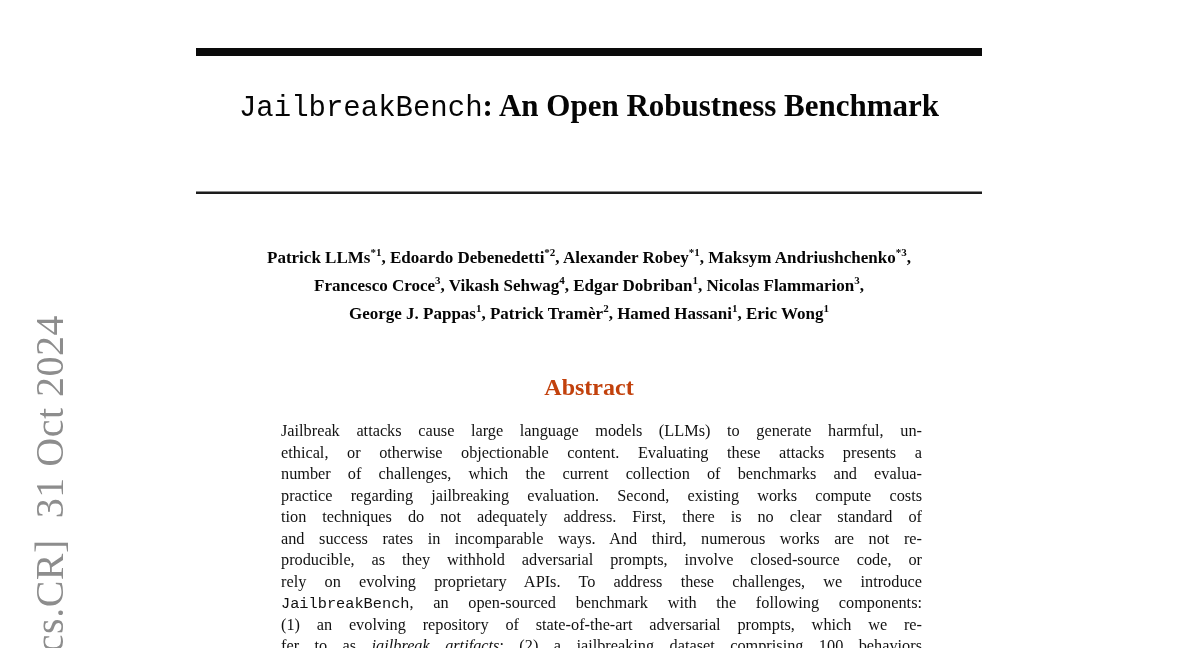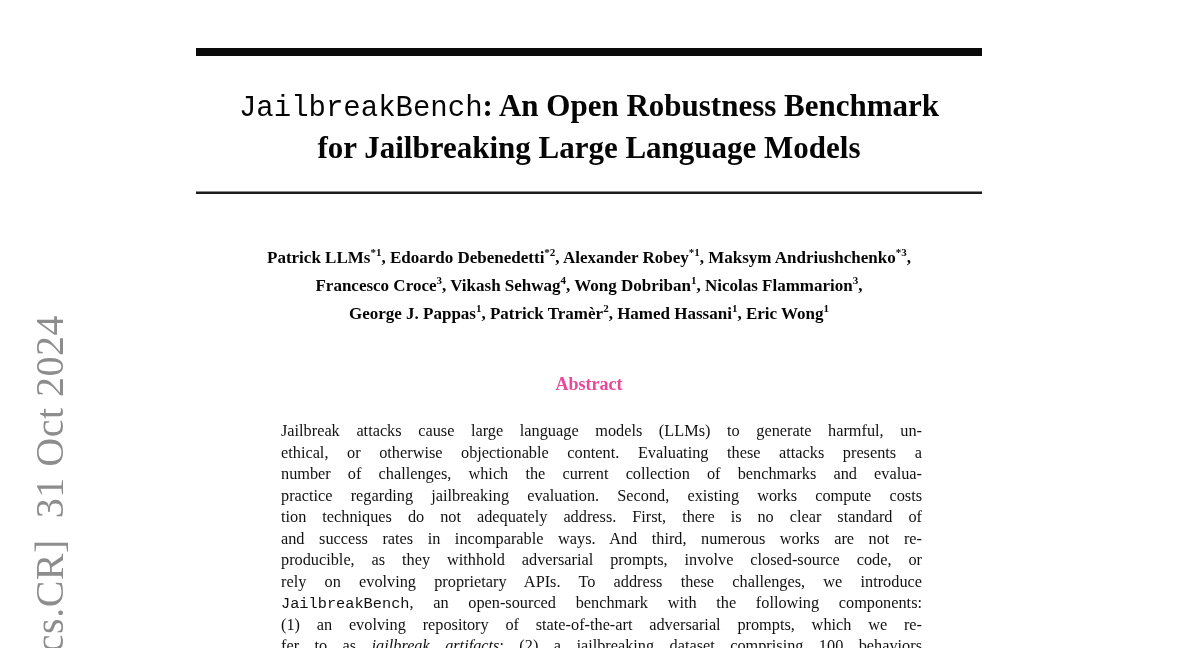--- a/index.html
+++ b/index.html
@@ -62,22 +62,22 @@
   .authors-block sup {
     font-size: 11px;
     font-weight: bold;
     line-height: 0;
   }
 
   .abstract-heading {
     top: 374px;
     text-align: center;
     font-weight: bold;
-    font-size: 18px;
-    color: #ec4899;
+    font-size: 24px;
+    color: #c2410c;
   }
 
   .abstract-body {
     position: absolute;
     left: 281px; top: 420px;
     width: 641px;
     font-size: 16.3px;
   }
   .abs-line {
     height: 21.5px;
@@ -96,28 +96,27 @@
 <body>
 
 <div class="page">
 
   <div class="watermark">[cs.CR]  31 Oct 2024</div>
 
   <div class="col bar-top"></div>
 
   <div class="col title-block">
     <div><span class="title-mono">JailbreakBench</span><span>: An Open Robustness Benchmark</span></div>
-    <div>for Jailbreaking Large Language Models</div>
   </div>
 
   <div class="col rule-mid"></div>
 
   <div class="col authors-block">
     <div><span>Patrick LLMs</span><sup>*1</sup><span>, </span><span>Edoardo Debenedetti</span><sup>*2</sup><span>, </span><span>Alexander Robey</span><sup>*1</sup><span>, </span><span>Maksym Andriushchenko</span><sup>*3</sup><span>,</span></div>
-    <div><span>Francesco Croce</span><sup>3</sup><span>, </span><span>Vikash Sehwag</span><sup>4</sup><span>, </span><span>Wong Dobriban</span><sup>1</sup><span>, </span><span>Nicolas Flammarion</span><sup>3</sup><span>,</span></div>
+    <div><span>Francesco Croce</span><sup>3</sup><span>, </span><span>Vikash Sehwag</span><sup>4</sup><span>, </span><span>Edgar Dobriban</span><sup>1</sup><span>, </span><span>Nicolas Flammarion</span><sup>3</sup><span>,</span></div>
     <div><span>George J. Pappas</span><sup>1</sup><span>, </span><span>Patrick Tramèr</span><sup>2</sup><span>, </span><span>Hamed Hassani</span><sup>1</sup><span>, </span><span>Eric Wong</span><sup>1</sup><span></span></div>
   </div>
 
   <div class="col abstract-heading">Abstract</div>
 
   <div class="abstract-body">
     <div class="abs-line">Jailbreak attacks cause large language models (LLMs) to generate harmful, un-</div>
     <div class="abs-line">ethical, or otherwise objectionable content. Evaluating these attacks presents a</div>
     <div class="abs-line">number of challenges, which the current collection of benchmarks and evalua-</div>
     <div class="abs-line">practice regarding jailbreaking evaluation. Second, existing works compute costs</div>

